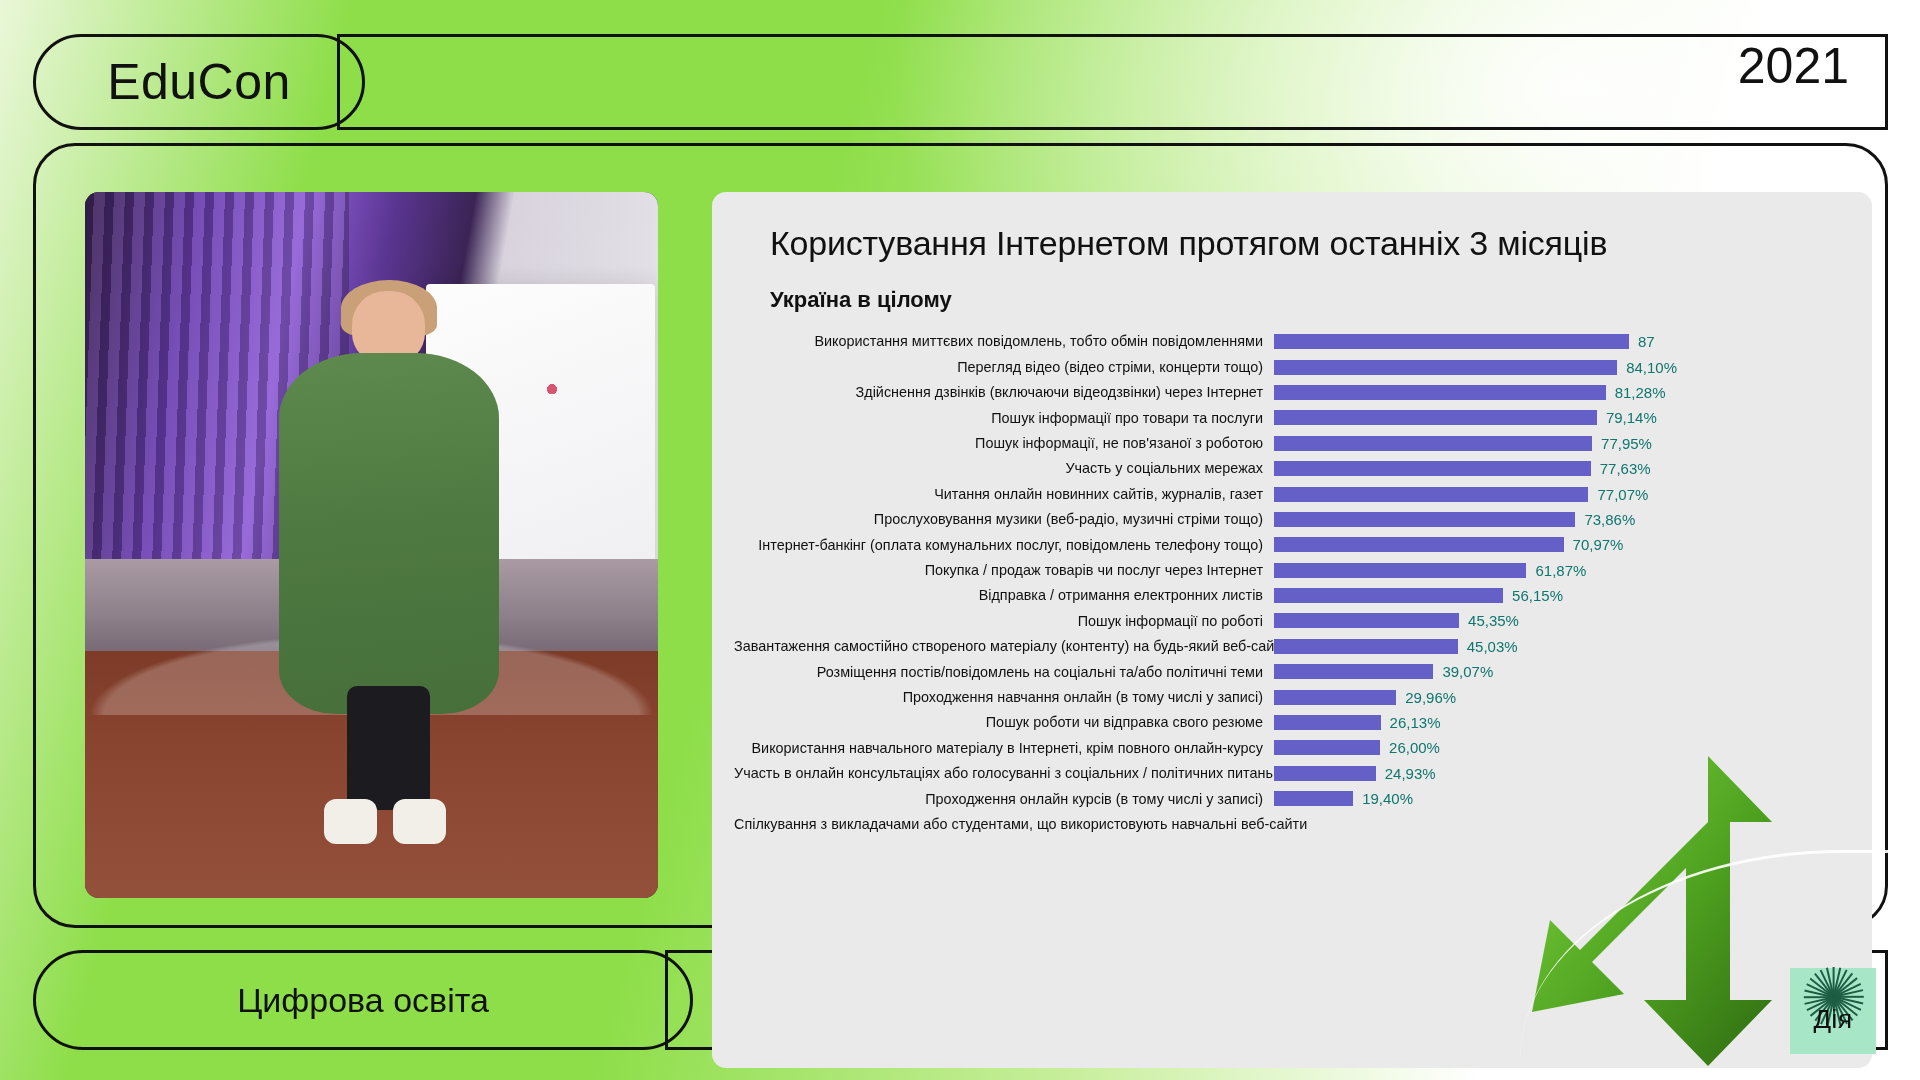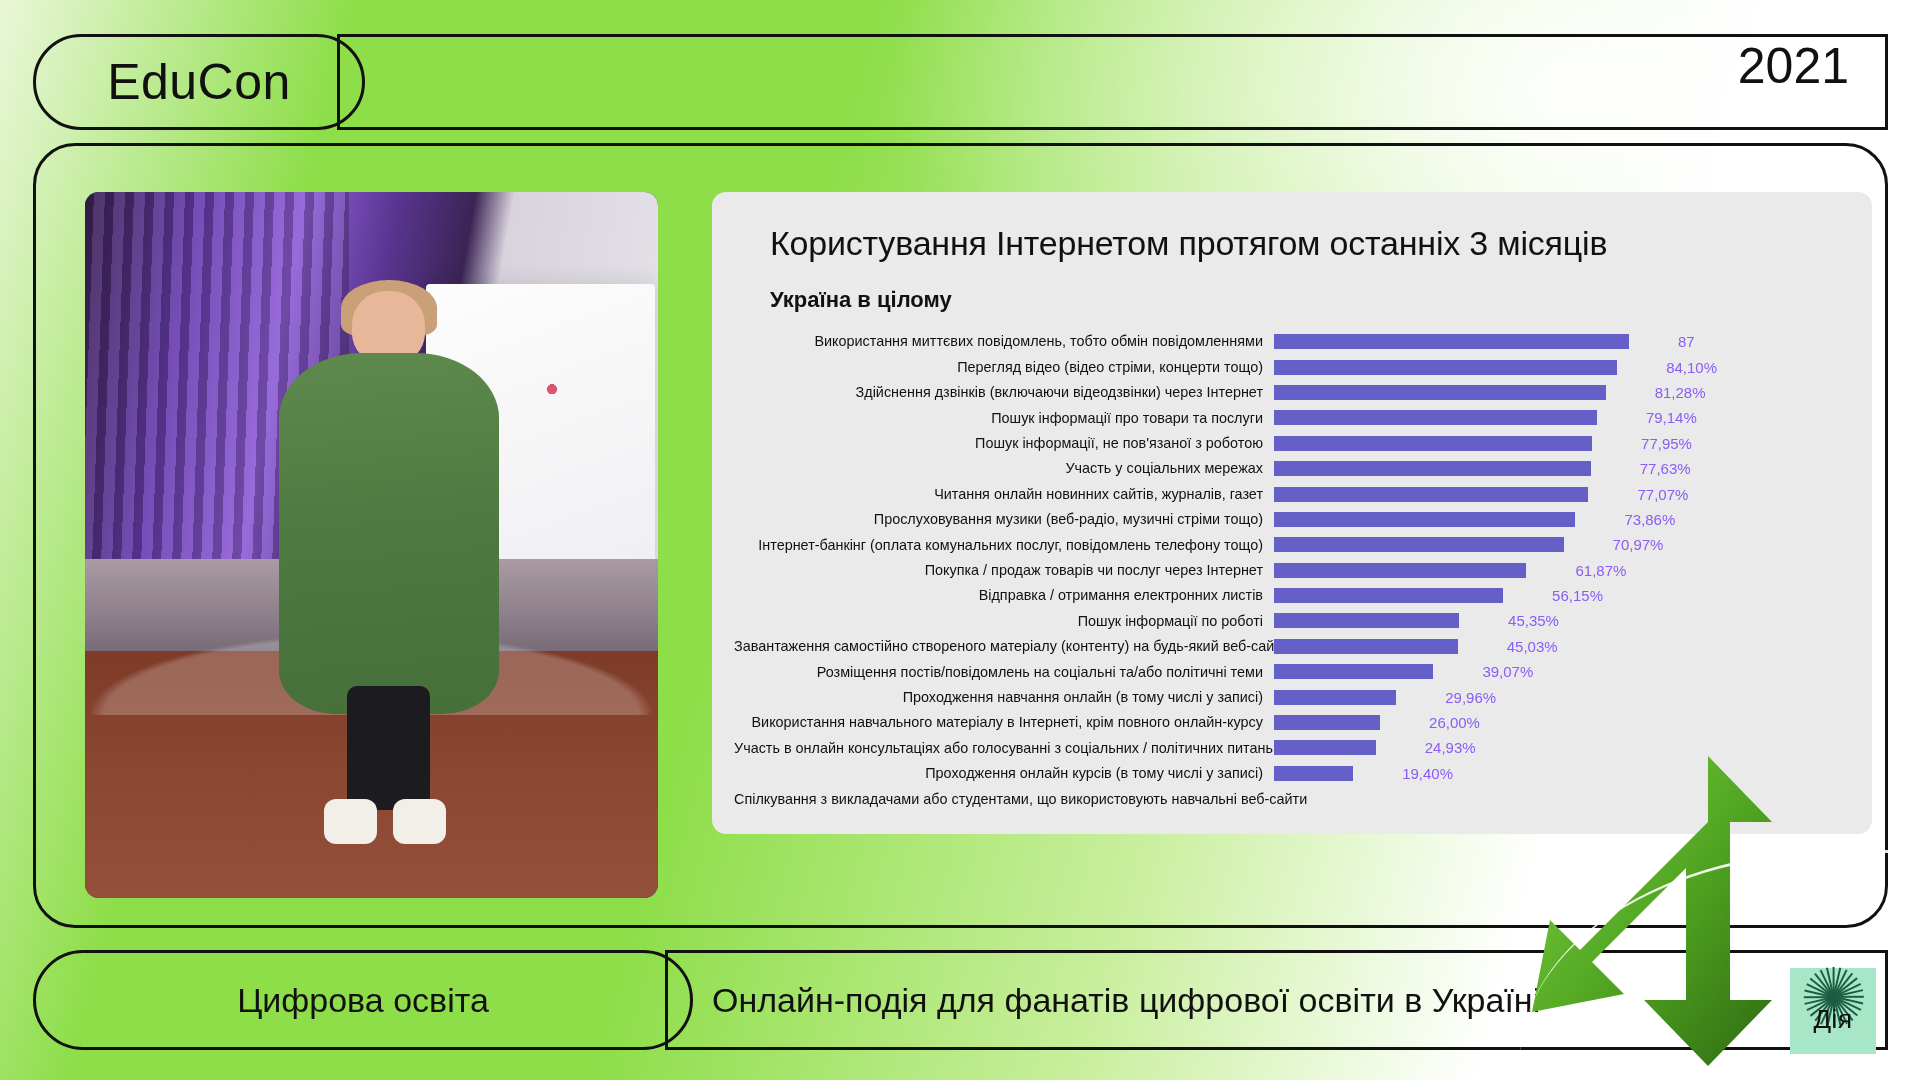--- a/index.html
+++ b/index.html
@@ -129,21 +129,21 @@
   .ph-shoeL, .ph-shoeR{
     position:absolute; bottom:2%; width:23%; height:8%;
     background:#f2efe9; border-radius:12px;
   }
   .ph-shoeL{ left:22%; }
   .ph-shoeR{ left:52%; }
 
   
   .chart-card {
     position: absolute; left: 712px; top: 192px;
-    width: 1160px; height: 642px;
+    width: 1160px; height: 876px;
     background: #eaeaea;
     border-radius: 14px 14px 14px 14px;
     z-index: 6;
     padding: 32px 30px 20px 22px;
   }
   .chart-title {
     font-size: 34px; color: #111; font-weight: 400;
     margin-left: 36px; letter-spacing: -.2px;
     white-space: nowrap;
   }
@@ -170,23 +170,22 @@
   .row-bar-wrap {
     flex: 1; display: flex; align-items: center; height: 100%;
     min-width: 0;
   }
   .row-bar {
     height: 15px;
     background: #6460c8;
     flex: 0 0 auto;
   }
   .row-val {
-    font-size: 15px; color: #8b5cf6; padding-left: 9px;
+    font-size: 15px; color: #0f766e; padding-left: 9px;
     white-space: nowrap;
-    margin-left: 40px;
   }
 
   
   .footer-row {
     position: absolute; left: 33px; top: 950px;
     width: 1855px; height: 100px;
     display: flex; align-items: stretch; z-index: 5;
   }
   .footer-pill {
     width: 660px; height: 100px;
@@ -372,20 +371,27 @@
           <div class="row-bar-wrap">
             <div class="row-bar" style="width: 159.424px; background: rgb(100, 96, 200);"></div>
             <div class="row-val">39,07%</div>
           </div>
         </div>
         <div class="chart-row">
           <div class="row-label">Проходження навчання онлайн (в тому числі у записі)</div>
           <div class="row-bar-wrap">
             <div class="row-bar" style="width: 122.251px; background: rgb(100, 96, 200);"></div>
             <div class="row-val">29,96%</div>
+          </div>
+        </div>
+        <div class="chart-row">
+          <div class="row-label">Пошук роботи чи відправка свого резюме</div>
+          <div class="row-bar-wrap">
+            <div class="row-bar" style="width: 106.622px; background: rgb(100, 96, 200);"></div>
+            <div class="row-val">26,13%</div>
           </div>
         </div>
         <div class="chart-row">
           <div class="row-label">Використання навчального матеріалу в Інтернеті, крім повного онлайн-курсу</div>
           <div class="row-bar-wrap">
             <div class="row-bar" style="width: 106.092px; background: rgb(100, 96, 200);"></div>
             <div class="row-val">26,00%</div>
           </div>
         </div>
         <div class="chart-row">

